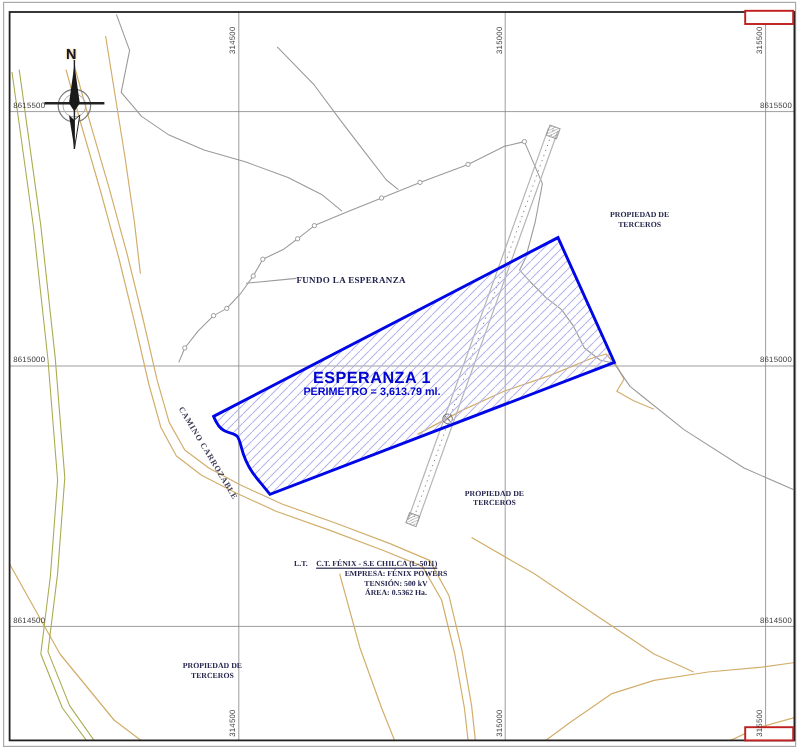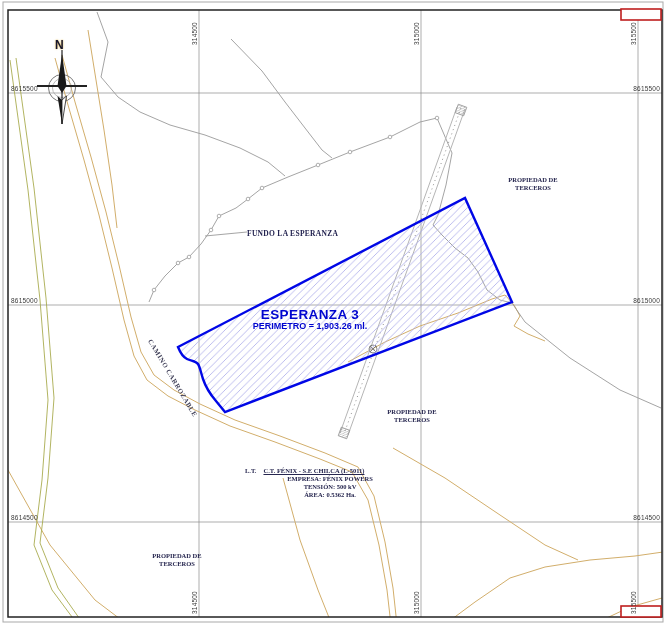--- a/index.html
+++ b/index.html
@@ -152,22 +152,22 @@
     <div>TERCEROS</div>
   </div>
   <div class="lbl owner" style="left:142px;top:552px;">
     <div>PROPIEDAD DE</div>
     <div>TERCEROS</div>
   </div>
 
   <div class="lbl camino" style="left:153px;top:338px;">CAMINO CARROZABLE</div>
 
   <div class="lbl parcel-block">
-    <div class="parcel-title">ESPERANZA 3</div>
-    <div class="parcel-line">PERIMETRO = 1,903.26 ml.</div>
+    <div class="parcel-title">ESPERANZA 1</div>
+    <div class="parcel-line">PERIMETRO = 3,613.79 ml.</div>
   </div>
 
   <div class="lbl lt-block">
     <div class="lt-row1">
       <span>L.T.</span>
       <span class="lt-title">C.T. FÉNIX - S.E CHILCA (L-5011)</span>
     </div>
     <div class="lt-center">EMPRESA: FÉNIX POWERS</div>
     <div class="lt-center">TENSIÓN: 500 kV</div>
     <div class="lt-center">ÁREA: 0.5362 Ha.</div>

